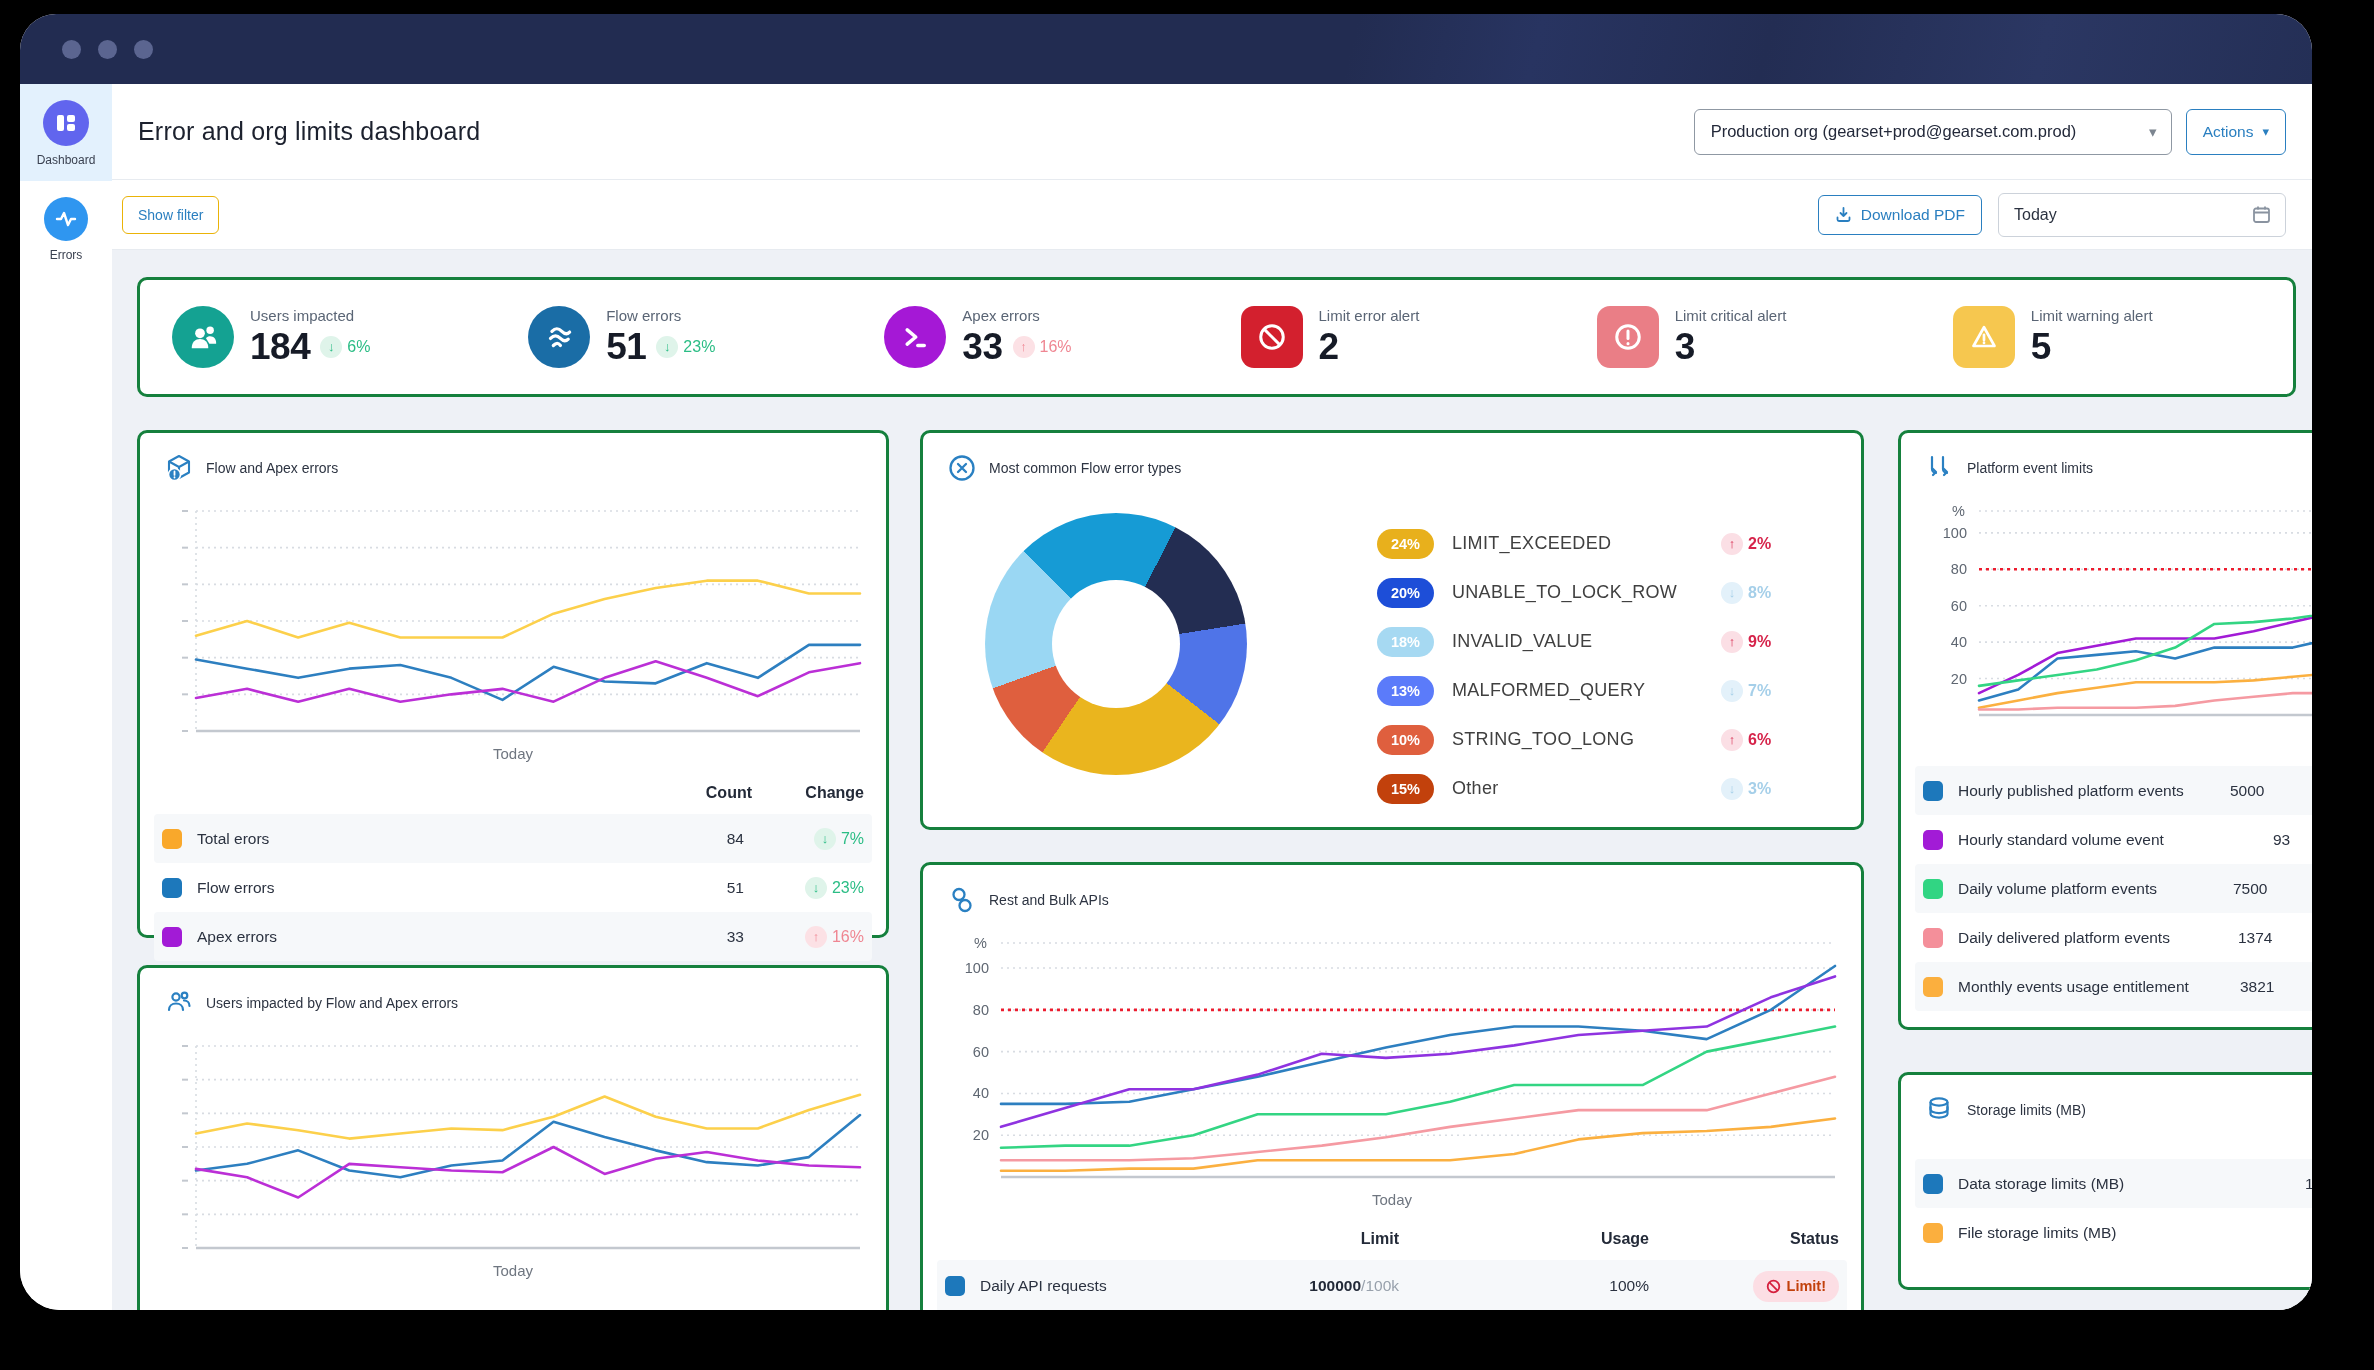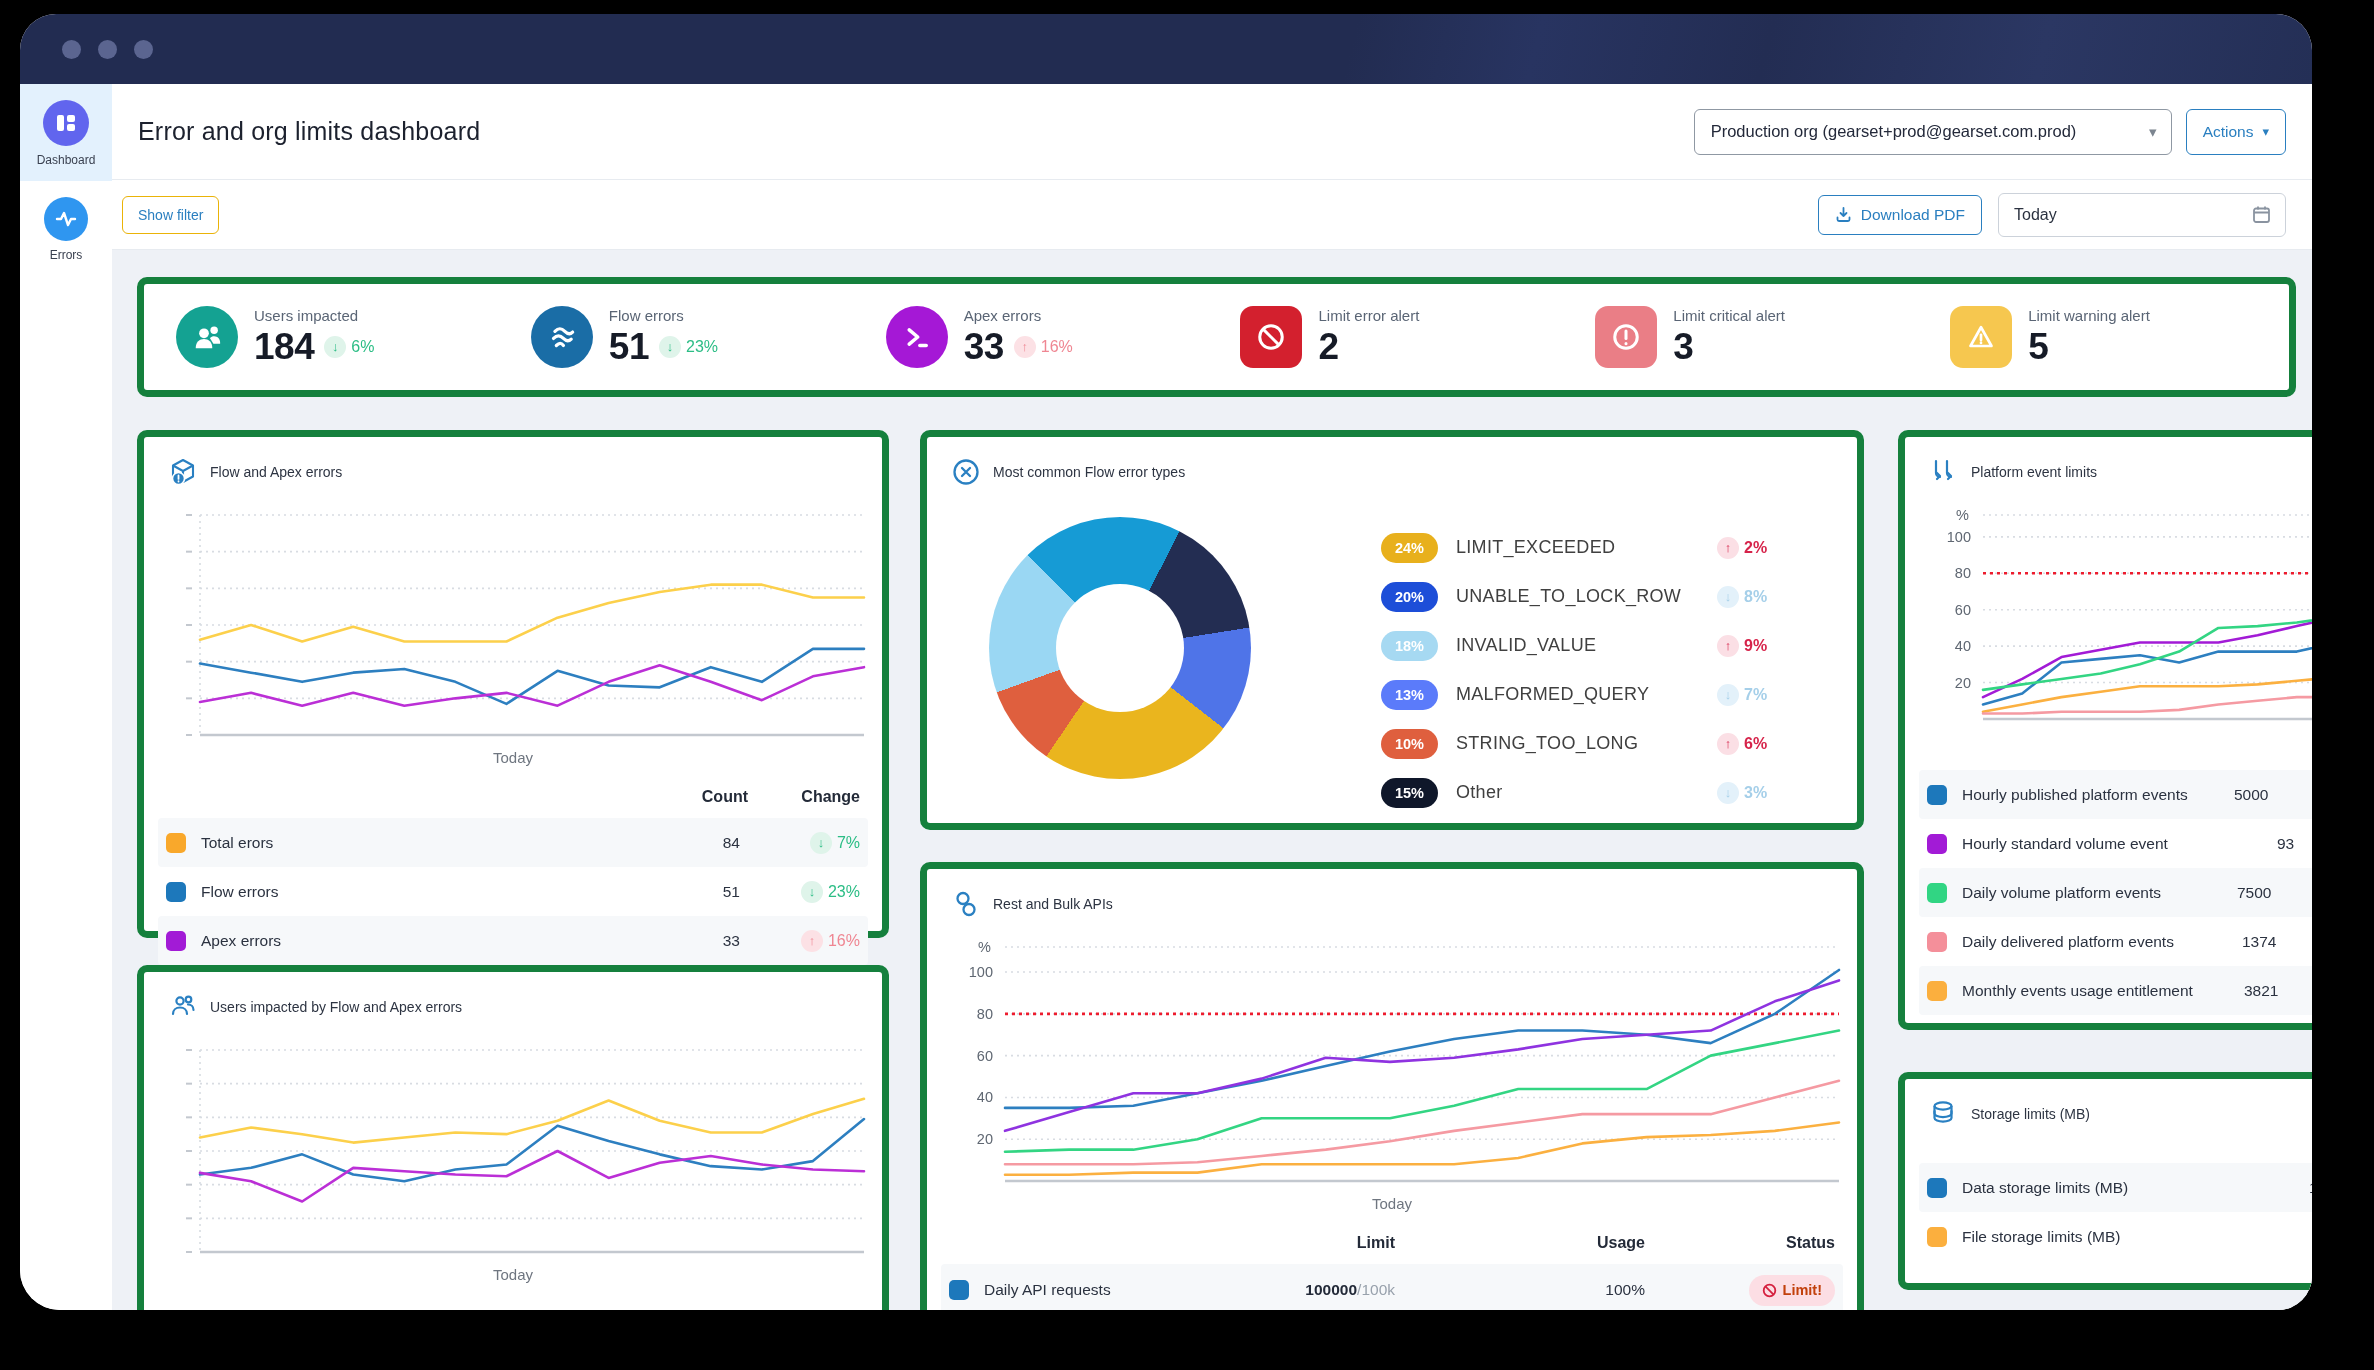--- a/index.html
+++ b/index.html
@@ -26,21 +26,21 @@
   .btn-outline-blue { height:46px; border:1px solid #2a7fc0; border-radius:6px; background:#fff; color:#2a7fc0; font-size:15.5px; font-weight:500; display:flex; align-items:center; gap:9px; padding:0 16px; cursor:pointer; font-family:inherit; }
   
   .toolbar { height:70px; background:#fff; border-bottom:1px solid #e7ebf0; display:flex; align-items:center; padding:0 26px 0 10px; }
   .show-filter { height:38px; border:1px solid #eab308; border-radius:6px; background:#fff; color:#2a7fc0; font-size:14px; font-weight:500; padding:0 15px; cursor:pointer; font-family:inherit; }
   .toolbar-right { margin-left:auto; display:flex; align-items:center; gap:16px; }
   .download-btn { height:40px; }
   .date-field { width:288px; height:44px; border:1px solid #ccd2da; border-radius:6px; display:flex; align-items:center; padding:0 13px 0 15px; font-size:16px; color:#2b3240; cursor:pointer; }
   .date-field svg { margin-left:auto; }
   
   .content { flex:1; background:#eef1f6; position:relative; overflow:hidden; }
-  .card { position:absolute; background:#fff; border:7px solid #15803d; border-radius:10px; }
+  .card { position:absolute; background:#fff; border:3px solid #15803d; border-radius:10px; }
   .card-head { display:flex; align-items:center; gap:12px; padding:20px 24px 6px; }
   .card-title { font-size:14px; font-weight:500; color:#2d3442; }
   
   .kpi-card { left:25px; top:27px; width:2159px; height:120px; display:flex; align-items:center; padding:0 8px; }
   .kpi { flex:1; display:flex; align-items:center; gap:16px; padding-left:24px; }
   .kpi-icon { width:62px; height:62px; flex:none; display:flex; align-items:center; justify-content:center; border-radius:50%; }
   .kpi-icon.square { border-radius:13px; }
   .kpi-label { font-size:15px; color:#5a6575; margin-bottom:2px; }
   .kpi-value-row { display:flex; align-items:center; gap:10px; }
   .kpi-value { font-size:37px; font-weight:700; color:#161b27; letter-spacing:-0.5px; }
@@ -401,21 +401,21 @@
                 <span class="pill" style="background:#df5f3e">10%</span>
                 <span class="legend-label">STRING_TOO_LONG</span>
                 <span class="legend-chg">
                     <span class="chg red-strong">
                       <span class="arr">↑</span>
                       <span>6%</span>
                     </span>
                   </span>
               </div>
               <div class="legend-row">
-                <span class="pill" style="background:#0f172a">15%</span>
+                <span class="pill" style="background:#c2410c">15%</span>
                 <span class="legend-label">Other</span>
                 <span class="legend-chg">
                     <span class="chg blue-soft">
                       <span class="arr">↓</span>
                       <span>3%</span>
                     </span>
                   </span>
               </div>
             </div>
           </div>

